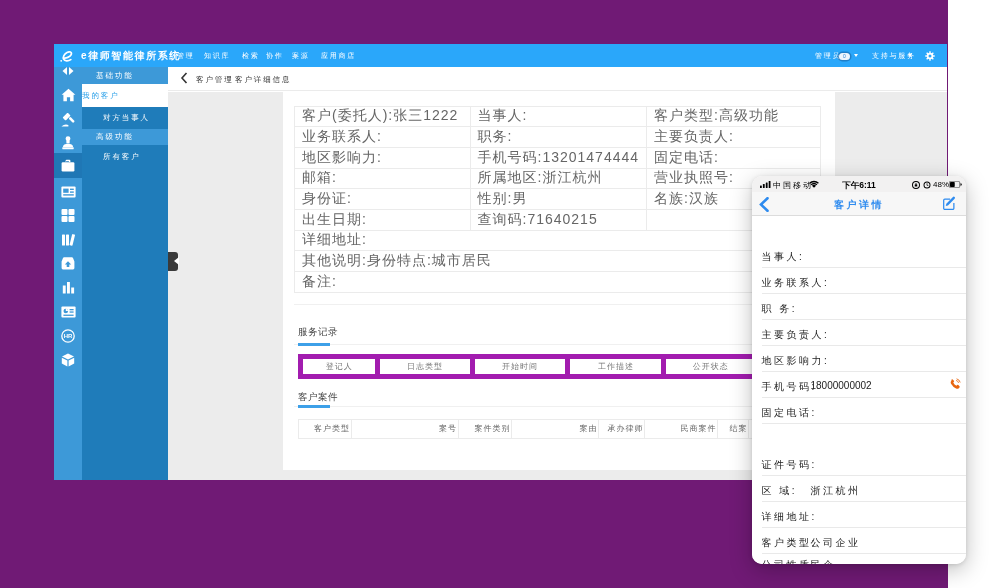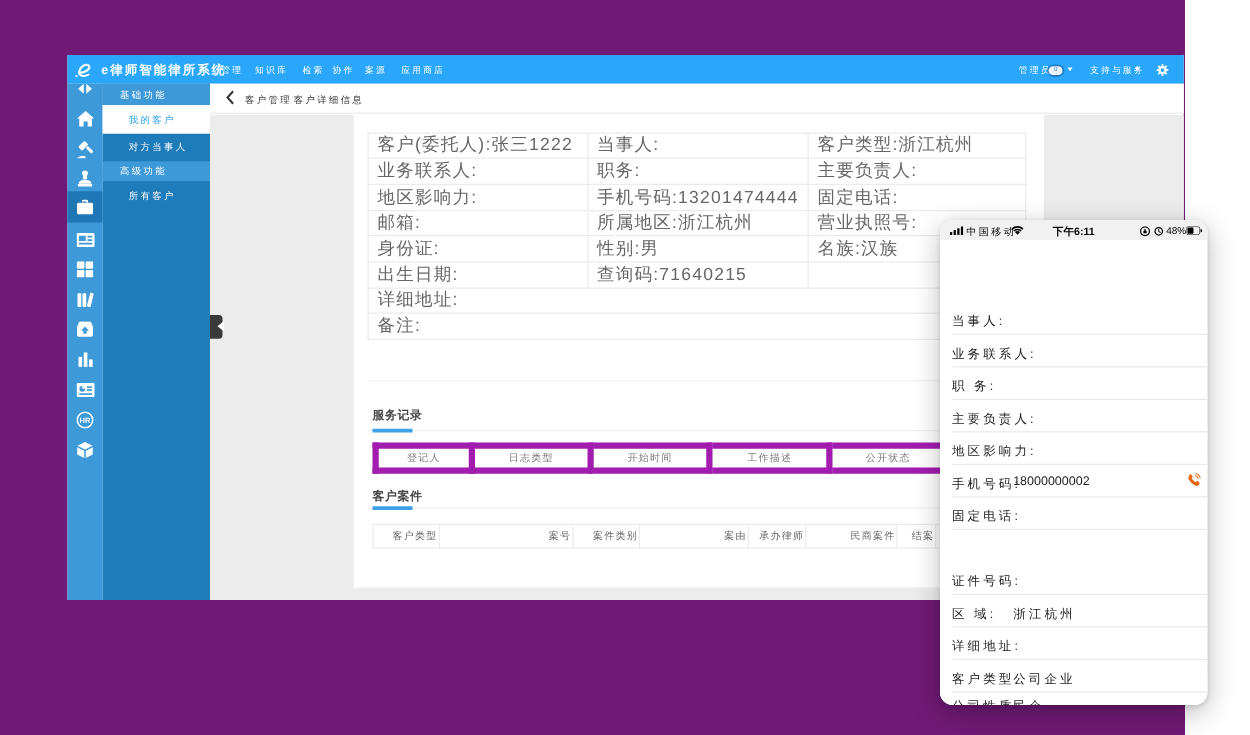--- a/index.html
+++ b/index.html
@@ -15,21 +15,21 @@
 #rail{position:absolute;left:0;top:23px;width:28px;height:413px;background:#3d99d8}
 #menu{position:absolute;left:28px;top:23px;width:86px;height:413px;background:#1f7cba}
 .mrow{position:absolute;left:0;width:86px;color:#fff;font-size:7.5px;line-height:1}
 #bread{position:absolute;left:114px;top:23px;width:779px;height:24px;background:#fff;border-bottom:1px solid #ebebeb}
 #content{position:absolute;left:114px;top:48px;width:779px;height:388px;background:#ececec}
 #panel{position:absolute;left:229px;top:48px;width:552px;height:378px;background:#fff}
 
 table{border-collapse:collapse}
 #dt{position:absolute;left:11px;top:13.5px;width:526px;table-layout:fixed}
 #dt td{border:1px solid #ebebeb;font-size:14px;color:#666;letter-spacing:1px;padding:0 0 0 7px;height:20.7px;overflow:hidden;white-space:nowrap}
-.sect-title{position:absolute;left:15px;font-size:9.5px;letter-spacing:.5px;font-weight:bold;color:#444}
+.sect-title{position:absolute;left:15px;font-size:9.5px;letter-spacing:.5px;font-weight:normal;color:#444}
 .bluebar{position:absolute;left:15px;width:32px;height:2.5px;background:#3da0e8}
 .grayline{position:absolute;left:11px;width:530px;height:1px;background:#f0f0f0}
 #st{position:absolute;left:15px;top:262px;width:522px;table-layout:fixed}
 #st td{border:5px solid #a21caf;font-size:8px;color:#777;letter-spacing:1px;text-align:center;height:19.7px;overflow:hidden;white-space:nowrap}
 #ct{position:absolute;left:15px;top:326.5px;width:522px;table-layout:fixed}
 #ct td{border:1px solid #ebebeb;font-size:8px;color:#666;letter-spacing:1px;text-align:right;overflow:hidden;white-space:nowrap}
 
 #tab{position:absolute;left:114px;top:208px;width:10px;height:19px;background:#3a3a3a;border-radius:0 3px 3px 0}
 #tab:after{content:"";position:absolute;left:1.5px;top:5px;border:4.5px solid transparent;border-right:5px solid #fff}
 
@@ -162,21 +162,21 @@
     <svg class="abs" style="left:7px;top:285.5px" width="14" height="14" viewBox="0 0 14 14">
           <g fill="#fff">
             <path d="M7 0.5 L13 3.5 L7 6.5 L1 3.5z"></path>
             <path d="M0.8 4.8 L6.4 7.6 L6.4 13.4 L0.8 10.6z"></path>
             <path d="M13.2 4.8 L7.6 7.6 L7.6 13.4 L13.2 10.6z"></path>
           </g>
         </svg>
   </div>
   <div id="menu">
     <div class="mrow cj" style="top:0;height:17px;line-height:17px;background:#3d99d8;padding-left:14px">基础功能</div>
-    <div class="mrow cj" style="top:17px;height:23px;line-height:23px;background:#fff;color:#2aa0e9;padding-left:21px">我的客户</div>
+    <div class="mrow cj" style="top:17px;height:23px;line-height:23px;background:#fff;color:#2aa0e9;">我的客户</div>
     <div class="mrow cj" style="top:40px;height:22px;line-height:22px;padding-left:21px">对方当事人</div>
     <div class="mrow cj" style="top:62px;height:16px;line-height:16px;background:#3d99d8;padding-left:14px">高级功能</div>
     <div class="mrow cj" style="top:78px;height:23px;line-height:23px;padding-left:21px">所有客户</div>
   </div>
   <div id="bread">
     <svg class="abs" style="left:12px;top:5px" width="8" height="12" viewBox="0 0 8 12">
           <path d="M6.5 1 L2 6 L6.5 11" fill="none" stroke="#333" stroke-width="1.6"></path>
         </svg>
     <span class="abs cj" style="left:28px;top:8px;font-size:7.5px;color:#333">客户管理</span>
     <span class="abs" style="left:60px;top:8px;font-size:7.5px;color:#999">/</span>
@@ -187,21 +187,21 @@
     <table id="dt">
       <colgroup>
             <col style="width:175.5px">
             <col style="width:176.5px">
             <col style="width:174px">
           </colgroup>
       <tbody>
             <tr>
               <td>客户(委托人):张三1222</td>
               <td>当事人:</td>
-              <td>客户类型:浙江杭州</td>
+              <td>客户类型:高级功能</td>
             </tr>
       <tr>
               <td>业务联系人:</td>
               <td>职务:</td>
               <td>主要负责人:</td>
             </tr>
       <tr>
               <td>地区影响力:</td>
               <td>手机号码:13201474444</td>
               <td>固定电话:</td>
@@ -216,20 +216,23 @@
               <td>性别:男</td>
               <td>名族:汉族</td>
             </tr>
       <tr>
               <td>出生日期:</td>
               <td>查询码:71640215</td>
               <td></td>
             </tr>
       <tr>
               <td colspan="3">详细地址:</td>
+            </tr>
+      <tr>
+              <td colspan="3">其他说明:身份特点:城市居民</td>
             </tr>
       <tr>
               <td colspan="3">备注:</td>
             </tr>
     </tbody>
         </table>
     <div class="grayline" style="top:212px"></div>
     <div class="sect-title" style="top:234px">服务记录</div>
     <div class="grayline" style="top:252px"></div>
     <div class="bluebar" style="top:251px"></div>
@@ -304,20 +307,32 @@
      <svg class="abs" style="left:171px;top:4.5px" width="8" height="8" viewBox="0 0 16 16">
           <path fill="#000" d="M8 1a7 7 0 1 0 0 14A7 7 0 0 0 8 1zm0 2a5 5 0 1 1 0 10A5 5 0 0 1 8 3zm-.7 1.5v4.2l3.2 1.9.7-1.2-2.4-1.4V4.5z"></path>
         </svg>
      <span class="abs" style="left:181px;top:4px;font-size:8px">48%</span>
      <svg class="abs" style="left:197px;top:4.5px" width="13" height="7" viewBox="0 0 26 14">
           <rect x="0.5" y="0.5" width="21" height="13" rx="3" fill="none" stroke="#000"></rect>
           <rect x="2" y="2" width="9.5" height="10" rx="1.5" fill="#000"></rect>
           <path d="M23 4.5 v5 a2.5 2.5 0 0 0 0 -5z" fill="#000"></path>
         </svg>
    </div>
+   <div id="pnav">
+     <svg class="abs" style="left:7px;top:5px" width="10" height="15" viewBox="0 0 10 15">
+          <path d="M8.5 1.2 L2 7.5 L8.5 13.8" fill="none" stroke="#2e8bef" stroke-width="2.6" stroke-linecap="round"></path>
+        </svg>
+     <div class="t cj">客户详情</div>
+     <svg class="abs" style="left:190px;top:4px" width="15" height="15" viewBox="0 0 24 24">
+          <g fill="none" stroke="#2e8bef" stroke-width="2">
+            <path d="M13 5 H4.5 a1.8 1.8 0 0 0-1.8 1.8 V19.5 a1.8 1.8 0 0 0 1.8 1.8 H17.2 a1.8 1.8 0 0 0 1.8-1.8 V11"></path>
+            <path d="M9.5 15.2 L20.2 4.2 a1.9 1.9 0 0 0-2.7-2.7 L6.9 12.4 L6 16z" fill="#2e8bef" stroke="none"></path>
+          </g>
+        </svg>
+   </div>
    <div id="plist">
      <div class="prow" style="top:26px">
           <span class="lb cj">当事人:</span>
         </div>
      <div class="prow" style="top:52px">
           <span class="lb cj">业务联系人:</span>
         </div>
      <div class="prow" style="top:78px">
           <span class="lb cj">职 务:</span>
         </div>

